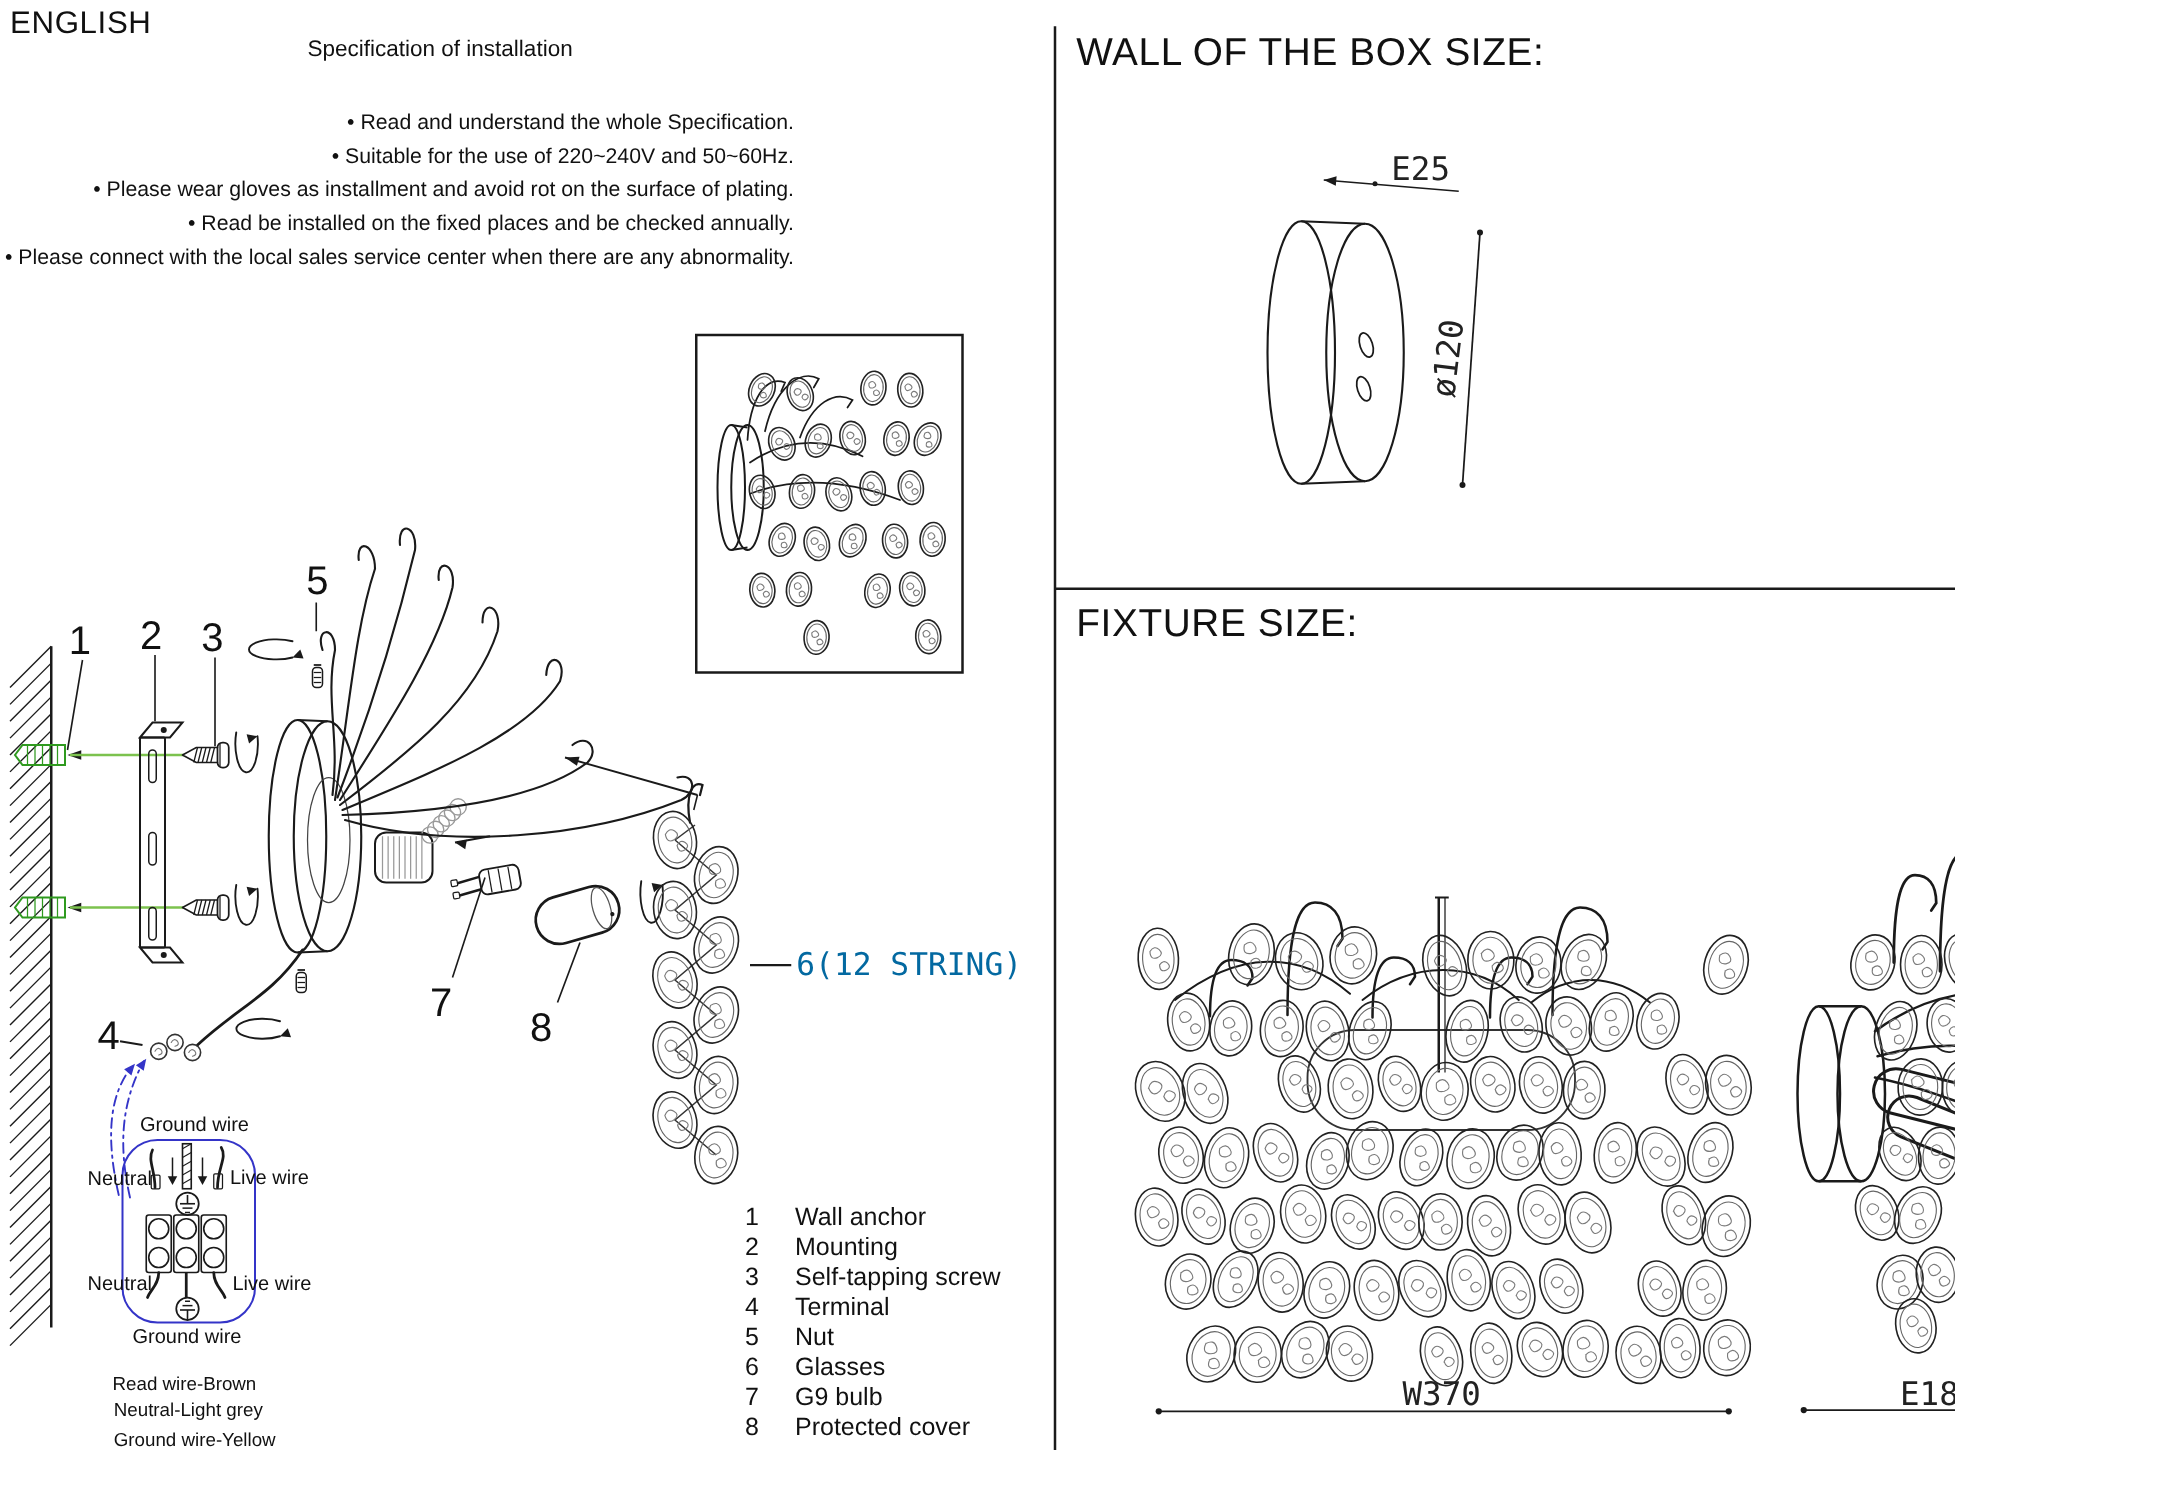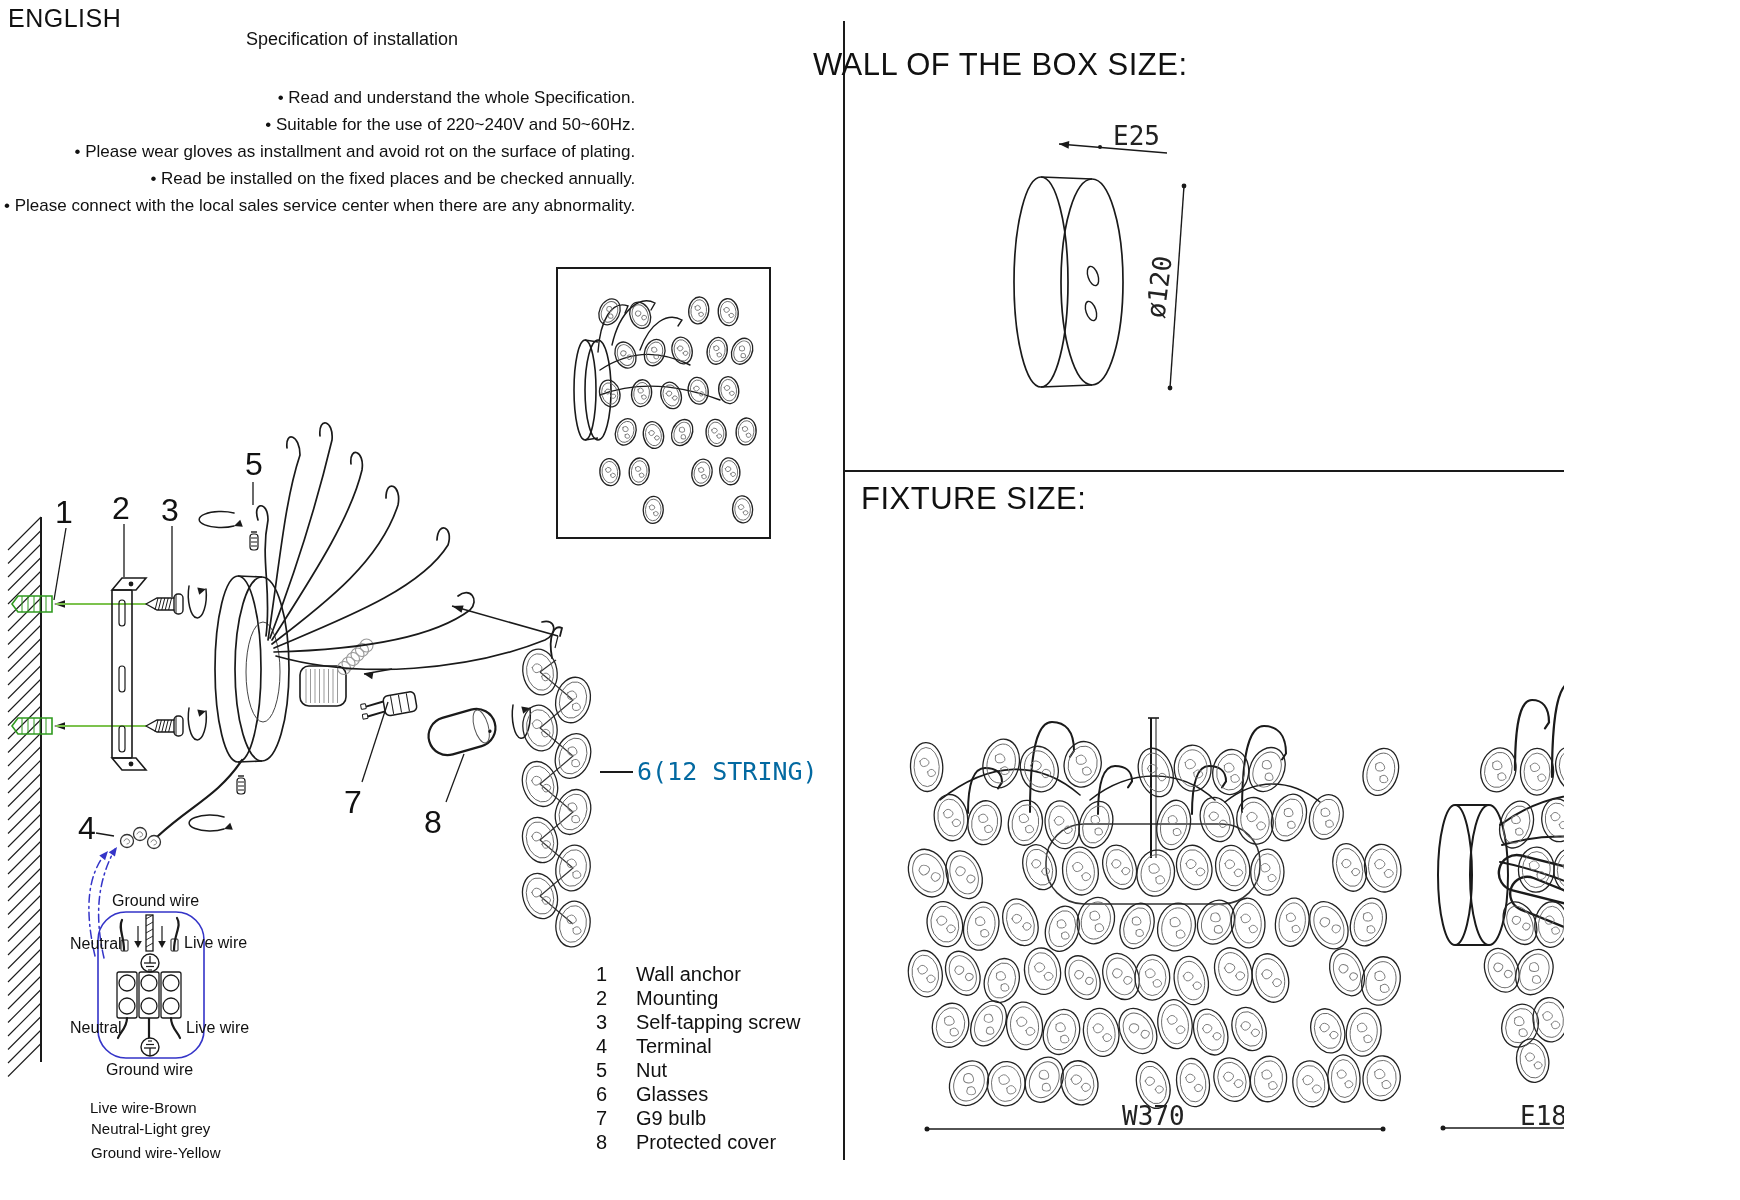--- a/index.html
+++ b/index.html
@@ -1203,21 +1203,21 @@
   <div class="t lang" style="left:8px;top:4px;">ENGLISH</div>
   <div class="t spec-title" style="left:246px;top:29px;">Specification of installation</div>
   <div class="bullets">
     <div class="bullet">Read and understand the whole Specification.</div>
     <div class="bullet">Suitable for the use of 220~240V and 50~60Hz.</div>
     <div class="bullet">Please wear gloves as installment and avoid rot on the surface of plating.</div>
     <div class="bullet">Read be installed on the fixed places and be checked annually.</div>
     <div class="bullet">Please connect with the local sales service center when there are any abnormality.</div>
   </div>
 
-  <div class="t h1" style="left:813px;top:24px;margin-top:23px;">WALL OF THE BOX SIZE:</div>
+  <div class="t h1" style="left:861px;top:24px;">WALL OF THE BOX SIZE:</div>
   <div class="t dim" style="left:1113px;top:122px;">E25</div>
   <div class="t dim rot" style="left:1110px;top:272px;width:100px;transform:rotate(-83deg);">ø120</div>
 
   <div class="t h1" style="left:861px;top:481px;">FIXTURE SIZE:</div>
   <div class="t dim" style="left:1122px;top:1102px;">W370</div>
   <div class="t dim" style="left:1520px;top:1102px;">E180</div>
   <div class="t dim rot" style="left:1662px;top:878px;width:100px;transform:rotate(-90deg);">H285</div>
 
   <div class="t callout" style="left:55px;top:494px;">1</div>
   <div class="t callout" style="left:112px;top:490px;">2</div>
@@ -1227,21 +1227,21 @@
   <div class="t callout" style="left:344px;top:784px;">7</div>
   <div class="t callout" style="left:424px;top:804px;">8</div>
   <div class="t dim-sm" style="left:637px;top:758px;">6(12 STRING)</div>
 
   <div class="t wlab" style="left:112px;top:892px;">Ground wire</div>
   <div class="t wlab" style="left:70px;top:935px;">Neutral</div>
   <div class="t wlab" style="left:184px;top:934px;">Live wire</div>
   <div class="t wlab" style="left:70px;top:1019px;">Neutral</div>
   <div class="t wlab" style="left:186px;top:1019px;">Live wire</div>
   <div class="t wlab" style="left:106px;top:1061px;">Ground wire</div>
-  <div class="t wnote" style="left:90px;top:1099px;">Live wire-Brown</div>
+  <div class="t wnote" style="left:90px;top:1099px;">Read wire-Brown</div>
   <div class="t wnote" style="left:91px;top:1120px;">Neutral-Light grey</div>
   <div class="t wnote" style="left:91px;top:1144px;">Ground wire-Yellow</div>
 
   <div class="plist">
     <div class="prow">
         <span class="pnum">1</span>
         <span class="plabel">Wall anchor</span>
       </div>
     <div class="prow">
         <span class="pnum">2</span>

